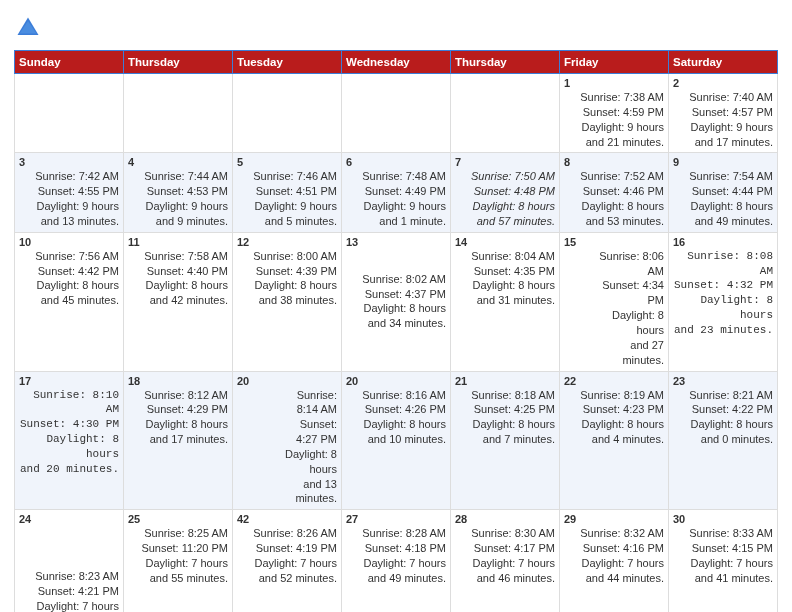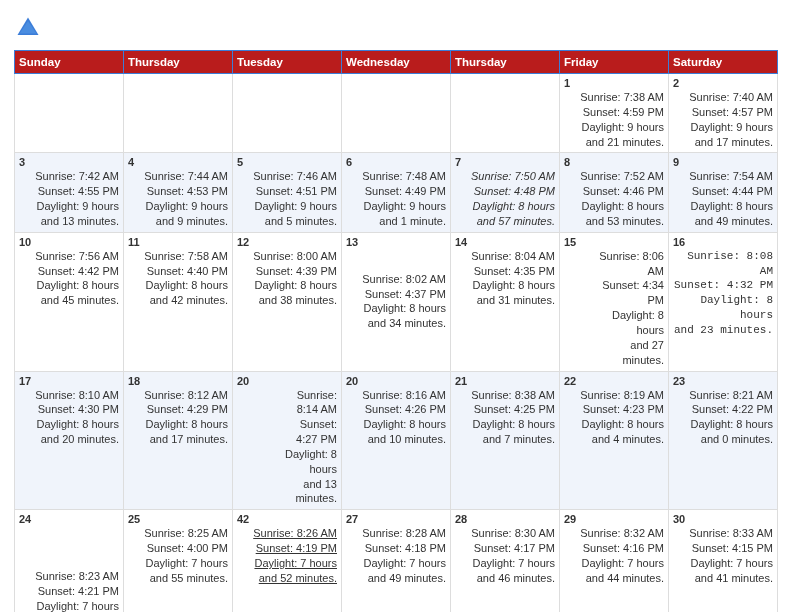--- a/index.html
+++ b/index.html
@@ -254,21 +254,21 @@
             <span class="day-num">16</span>
             <div class="day-info" style="white-space: pre-line; font-family: Liberation Mono, monospace;">Sunrise: 8:08 AM
 Sunset: 4:32 PM
 Daylight: 8 hours
 and 23 minutes.</div>
           </td>
         </tr>
         <tr>
           <td>
             <span class="day-num">17</span>
-            <div class="day-info" style="white-space: pre-line;">Sunrise: 8:10 AM
+            <div class="day-info" style="white-space: pre-line; font-family: Liberation Mono, monospace;">Sunrise: 8:10 AM
 Sunset: 4:30 PM
 Daylight: 8 hours
 and 20 minutes.</div>
           </td>
           <td>
             <span class="day-num">18</span>
             <div class="day-info" style="white-space: pre-line;">Sunrise: 8:12 AM
 Sunset: 4:29 PM
 Daylight: 8 hours
 and 17 minutes.</div>
@@ -282,21 +282,21 @@
           </td>
           <td>
             <span class="day-num">20</span>
             <div class="day-info" style="white-space: pre-line;">Sunrise: 8:16 AM
 Sunset: 4:26 PM
 Daylight: 8 hours
 and 10 minutes.</div>
           </td>
           <td>
             <span class="day-num">21</span>
-            <div class="day-info" style="white-space: pre-line;">Sunrise: 8:38 AM
+            <div class="day-info" style="white-space: pre-line;">Sunrise: 8:18 AM
 Sunset: 4:25 PM
 Daylight: 8 hours
 and 7 minutes.</div>
           </td>
           <td>
             <span class="day-num">22</span>
             <div class="day-info" style="white-space: pre-line;">Sunrise: 8:19 AM
 Sunset: 4:23 PM
 Daylight: 8 hours
 and 4 minutes.</div>
@@ -313,27 +313,27 @@
           <td>
             <span class="day-num">24</span>
             <div class="day-info" style="white-space: pre-line; margin-top: 44px;">Sunrise: 8:23 AM
 Sunset: 4:21 PM
 Daylight: 7 hours
 and 57 minutes.</div>
           </td>
           <td>
             <span class="day-num">25</span>
             <div class="day-info" style="white-space: pre-line;">Sunrise: 8:25 AM
-Sunset: 4:00 PM
+Sunset: 11:20 PM
 Daylight: 7 hours
 and 55 minutes.</div>
           </td>
           <td>
             <span class="day-num">42</span>
-            <div class="day-info" style="white-space: pre-line; text-decoration: underline;">Sunrise: 8:26 AM
+            <div class="day-info" style="white-space: pre-line;">Sunrise: 8:26 AM
 Sunset: 4:19 PM
 Daylight: 7 hours
 and 52 minutes.</div>
           </td>
           <td>
             <span class="day-num">27</span>
             <div class="day-info" style="white-space: pre-line;">Sunrise: 8:28 AM
 Sunset: 4:18 PM
 Daylight: 7 hours
 and 49 minutes.</div>

